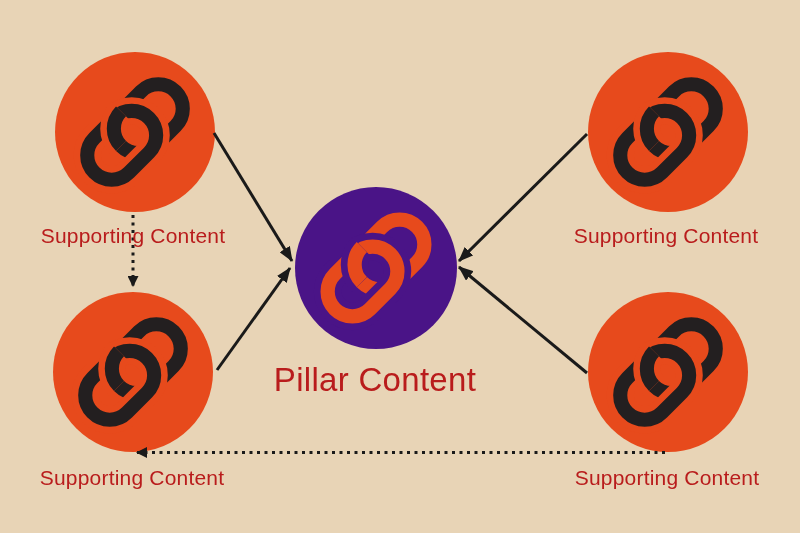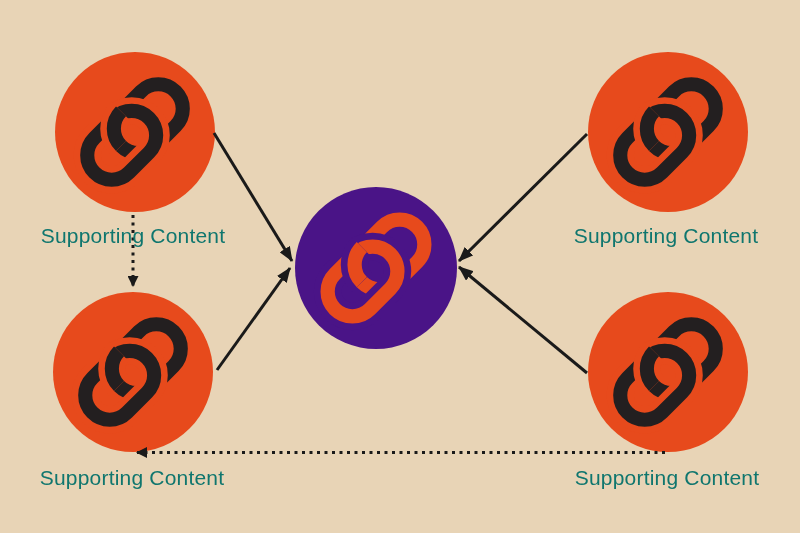--- a/index.html
+++ b/index.html
@@ -18,21 +18,21 @@
     align-items: center;
     justify-content: center;
   }
   .node.orange { width: 160px; height: 160px; background: #E74A1C; }
   .node.purple { width: 162px; height: 162px; background: #4A1487; }
   .node svg { display: block; }
   .lbl {
     position: absolute;
     transform: translateX(-50%);
     white-space: nowrap;
-    color: #0f766e;
+    color: #b91c1c;
     font-size: 21px;
     line-height: 1.1;
     letter-spacing: 0.2px;
   }
   .lbl.pillar {
     font-size: 33px;
     letter-spacing: 0.3px;
   }
   svg.arrows {
     position: absolute;
@@ -122,14 +122,15 @@
     <line x1="587" y1="134" x2="459" y2="261" marker-end="url(#headS)"></line>
     <line x1="587" y1="373" x2="459" y2="267" marker-end="url(#headS)"></line>
     <line class="dot" x1="133" y1="215" x2="133" y2="286" marker-end="url(#headD)"></line>
     <line class="dot" x1="665" y1="452.5" x2="137" y2="452.5" marker-end="url(#headD)"></line>
   </svg>
 
   <div class="lbl" style="left:133px; top:224px;">Supporting Content</div>
   <div class="lbl" style="left:666px; top:224px;">Supporting Content</div>
   <div class="lbl" style="left:132px; top:466px;">Supporting Content</div>
   <div class="lbl" style="left:667px; top:466px;">Supporting Content</div>
+  <div class="lbl pillar" style="left:375px; top:362px;">Pillar Content</div>
 
 </div>
 
 </body></html>

